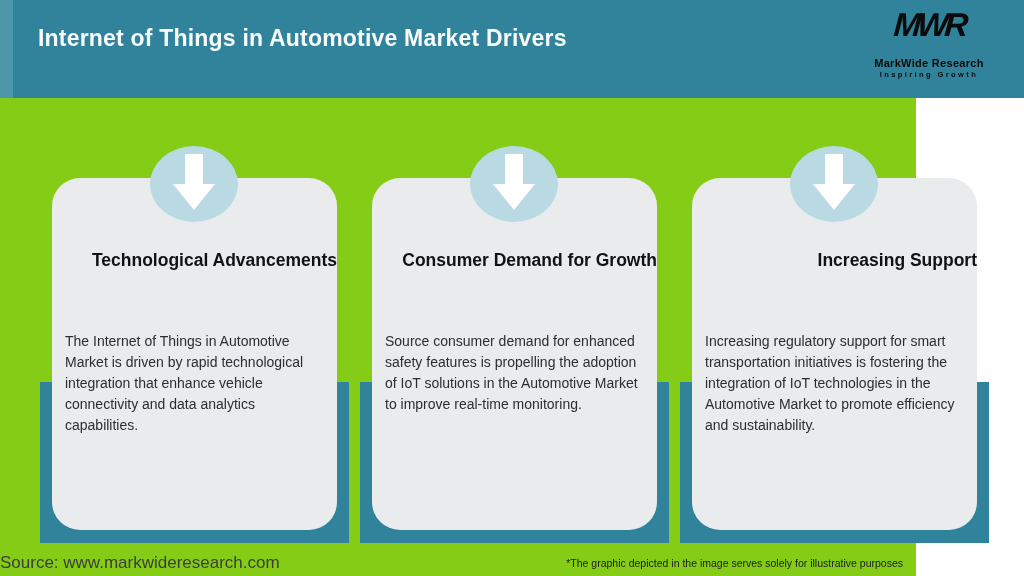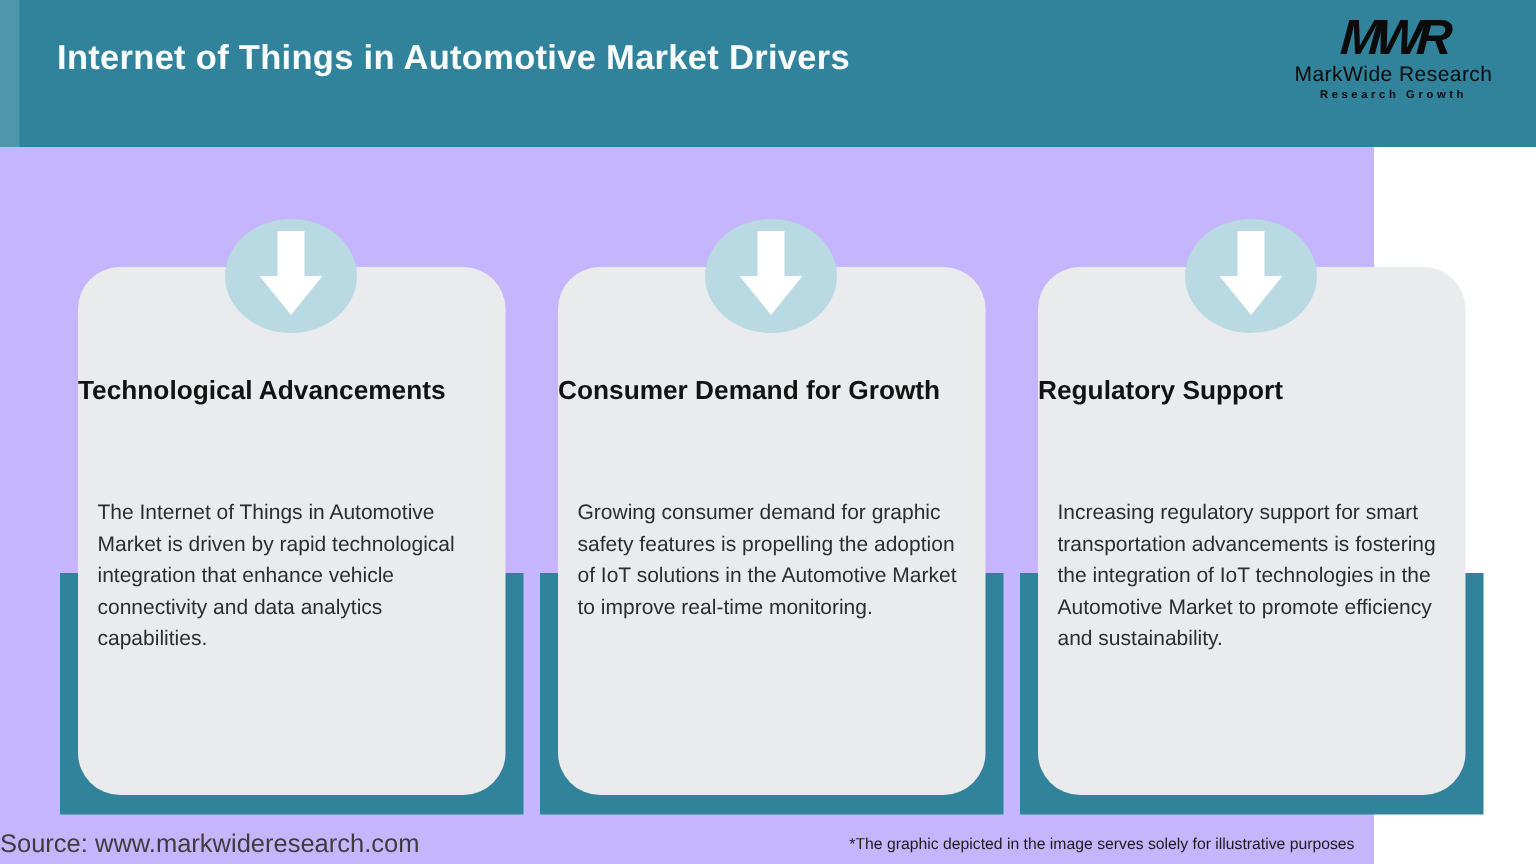--- a/index.html
+++ b/index.html
@@ -1,57 +1,57 @@
 <!DOCTYPE html>
 <html style="--teal: #30839A; --teal-light: #4E96A9; --circle-blue: #B9D9E3; --card-gray: #E9EBEC;"><head>
 <meta charset="utf-8">
 <style>
   * { margin:0; padding:0; box-sizing:border-box; }
   html,body { width:1024px; height:576px; }
   body { font-family:"Liberation Sans", sans-serif; background:#ffffff; overflow:hidden; }
-  .stage { position:relative; width:916px; height:576px; background:#c4b5fd; }
+  .stage { position:relative; width:916px; height:576px; background:#84cc16; }
 
   
   .header { position:absolute; top:0; left:0; width:1024px; height:98px; background:var(--teal,#30839A); }
   .header-accent { position:absolute; top:0; left:0; width:13px; height:98px; background:var(--teal-light,#4E96A9); }
   .header-title { position:absolute; left:38px; top:25px; font-size:23px; font-weight:bold; color:#F8FCFD; letter-spacing:0.2px; }
 
   
   .logo { position:absolute; top:10px; right:19px; width:152px; text-align:center; color:#0B0B0B; }
   .logo-mark { font-size:33px; font-weight:900; font-style:italic; letter-spacing:-4px; line-height:0.92; transform:skewX(-4deg); }
-  .logo-name { font-size:14px; font-weight:normal; letter-spacing:0.3px; margin-top:1px; }
+  .logo-name { font-size:11px; font-weight:bold; letter-spacing:0.3px; margin-top:17px; }
   .logo-tagline { font-size:7.5px; font-weight:bold; letter-spacing:2.4px; margin-top:1px; }
 
   
   .col { position:absolute; top:146px; width:309px; height:405px; }
   .col.c0 { left:40px; } .col.c1 { left:360px; } .col.c2 { left:680px; }
   .backing { position:absolute; top:236px; left:0; width:309px; height:161px; background:var(--teal,#30839A); }
   .card { position:absolute; top:32px; left:12px; width:285px; height:352px; background:var(--card-gray,#E9EBEC); border-radius:28px; }
-  .card-title { position:absolute; top:72px; left:0; width:100%; text-align:left; font-size:17.5px; font-weight:bold; color:#121212; }
+  .card-title { position:absolute; top:72px; left:0; width:100%; text-align:right; font-size:17.5px; font-weight:bold; color:#121212; }
   .card-body { position:absolute; top:153px; left:13px; right:13px; font-size:14px; line-height:1.5; color:#2D2D2D; }
   .badge { position:absolute; top:0; left:110px; width:88px; height:76px; }
   .badge-ellipse { position:absolute; inset:0; background:var(--circle-blue,#B9D9E3); border-radius:50%; }
   .badge svg { position:absolute; inset:0; }
 
   
   .source { position:absolute; left:0; top:553px; width:1004px; font-size:17px; font-weight:normal; color:#3D3D3D; }
   .disclaimer { position:absolute; right:13px; top:557px; font-size:10.5px; color:#1C1C1C;text-align:right; }
 </style>
 </head>
 <body>
 
 <div class="stage">
 
   <div class="header">
     <div class="header-accent"></div>
     <div class="header-title">Internet of Things in Automotive Market Drivers</div>
     <div class="logo">
       <div class="logo-mark">MWR</div>
       <div class="logo-name">MarkWide Research</div>
-      <div class="logo-tagline">Research Growth</div>
+      <div class="logo-tagline">Inspiring Growth</div>
     </div>
   </div>
 
   <div class="col c0">
     <div class="backing"></div>
     <div class="card">
       <div class="card-title">Technological Advancements</div>
       <div class="card-body">The Internet of Things in Automotive Market is driven by rapid technological integration that enhance vehicle connectivity and data analytics capabilities.</div>
     </div>
     <div class="badge">
@@ -59,35 +59,35 @@
       <svg viewBox="0 0 88 76">
         <polygon points="35,8 53,8 53,38 65,38 44,64 23,38 35,38" fill="#ffffff"></polygon>
       </svg>
     </div>
   </div>
 
   <div class="col c1">
     <div class="backing"></div>
     <div class="card">
       <div class="card-title">Consumer Demand for Growth</div>
-      <div class="card-body">Growing consumer demand for graphic safety features is propelling the adoption of IoT solutions in the Automotive Market to improve real-time monitoring.</div>
+      <div class="card-body">Source consumer demand for enhanced safety features is propelling the adoption of IoT solutions in the Automotive Market to improve real-time monitoring.</div>
     </div>
     <div class="badge">
       <div class="badge-ellipse"></div>
       <svg viewBox="0 0 88 76">
         <polygon points="35,8 53,8 53,38 65,38 44,64 23,38 35,38" fill="#ffffff"></polygon>
       </svg>
     </div>
   </div>
 
   <div class="col c2">
     <div class="backing"></div>
     <div class="card">
-      <div class="card-title">Regulatory Support</div>
-      <div class="card-body">Increasing regulatory support for smart transportation advancements is fostering the integration of IoT technologies in the Automotive Market to promote efficiency and sustainability.</div>
+      <div class="card-title">Increasing Support</div>
+      <div class="card-body">Increasing regulatory support for smart transportation initiatives is fostering the integration of IoT technologies in the Automotive Market to promote efficiency and sustainability.</div>
     </div>
     <div class="badge">
       <div class="badge-ellipse"></div>
       <svg viewBox="0 0 88 76">
         <polygon points="35,8 53,8 53,38 65,38 44,64 23,38 35,38" fill="#ffffff"></polygon>
       </svg>
     </div>
   </div>
 
   <div class="source">Source: www.markwideresearch.com</div>

